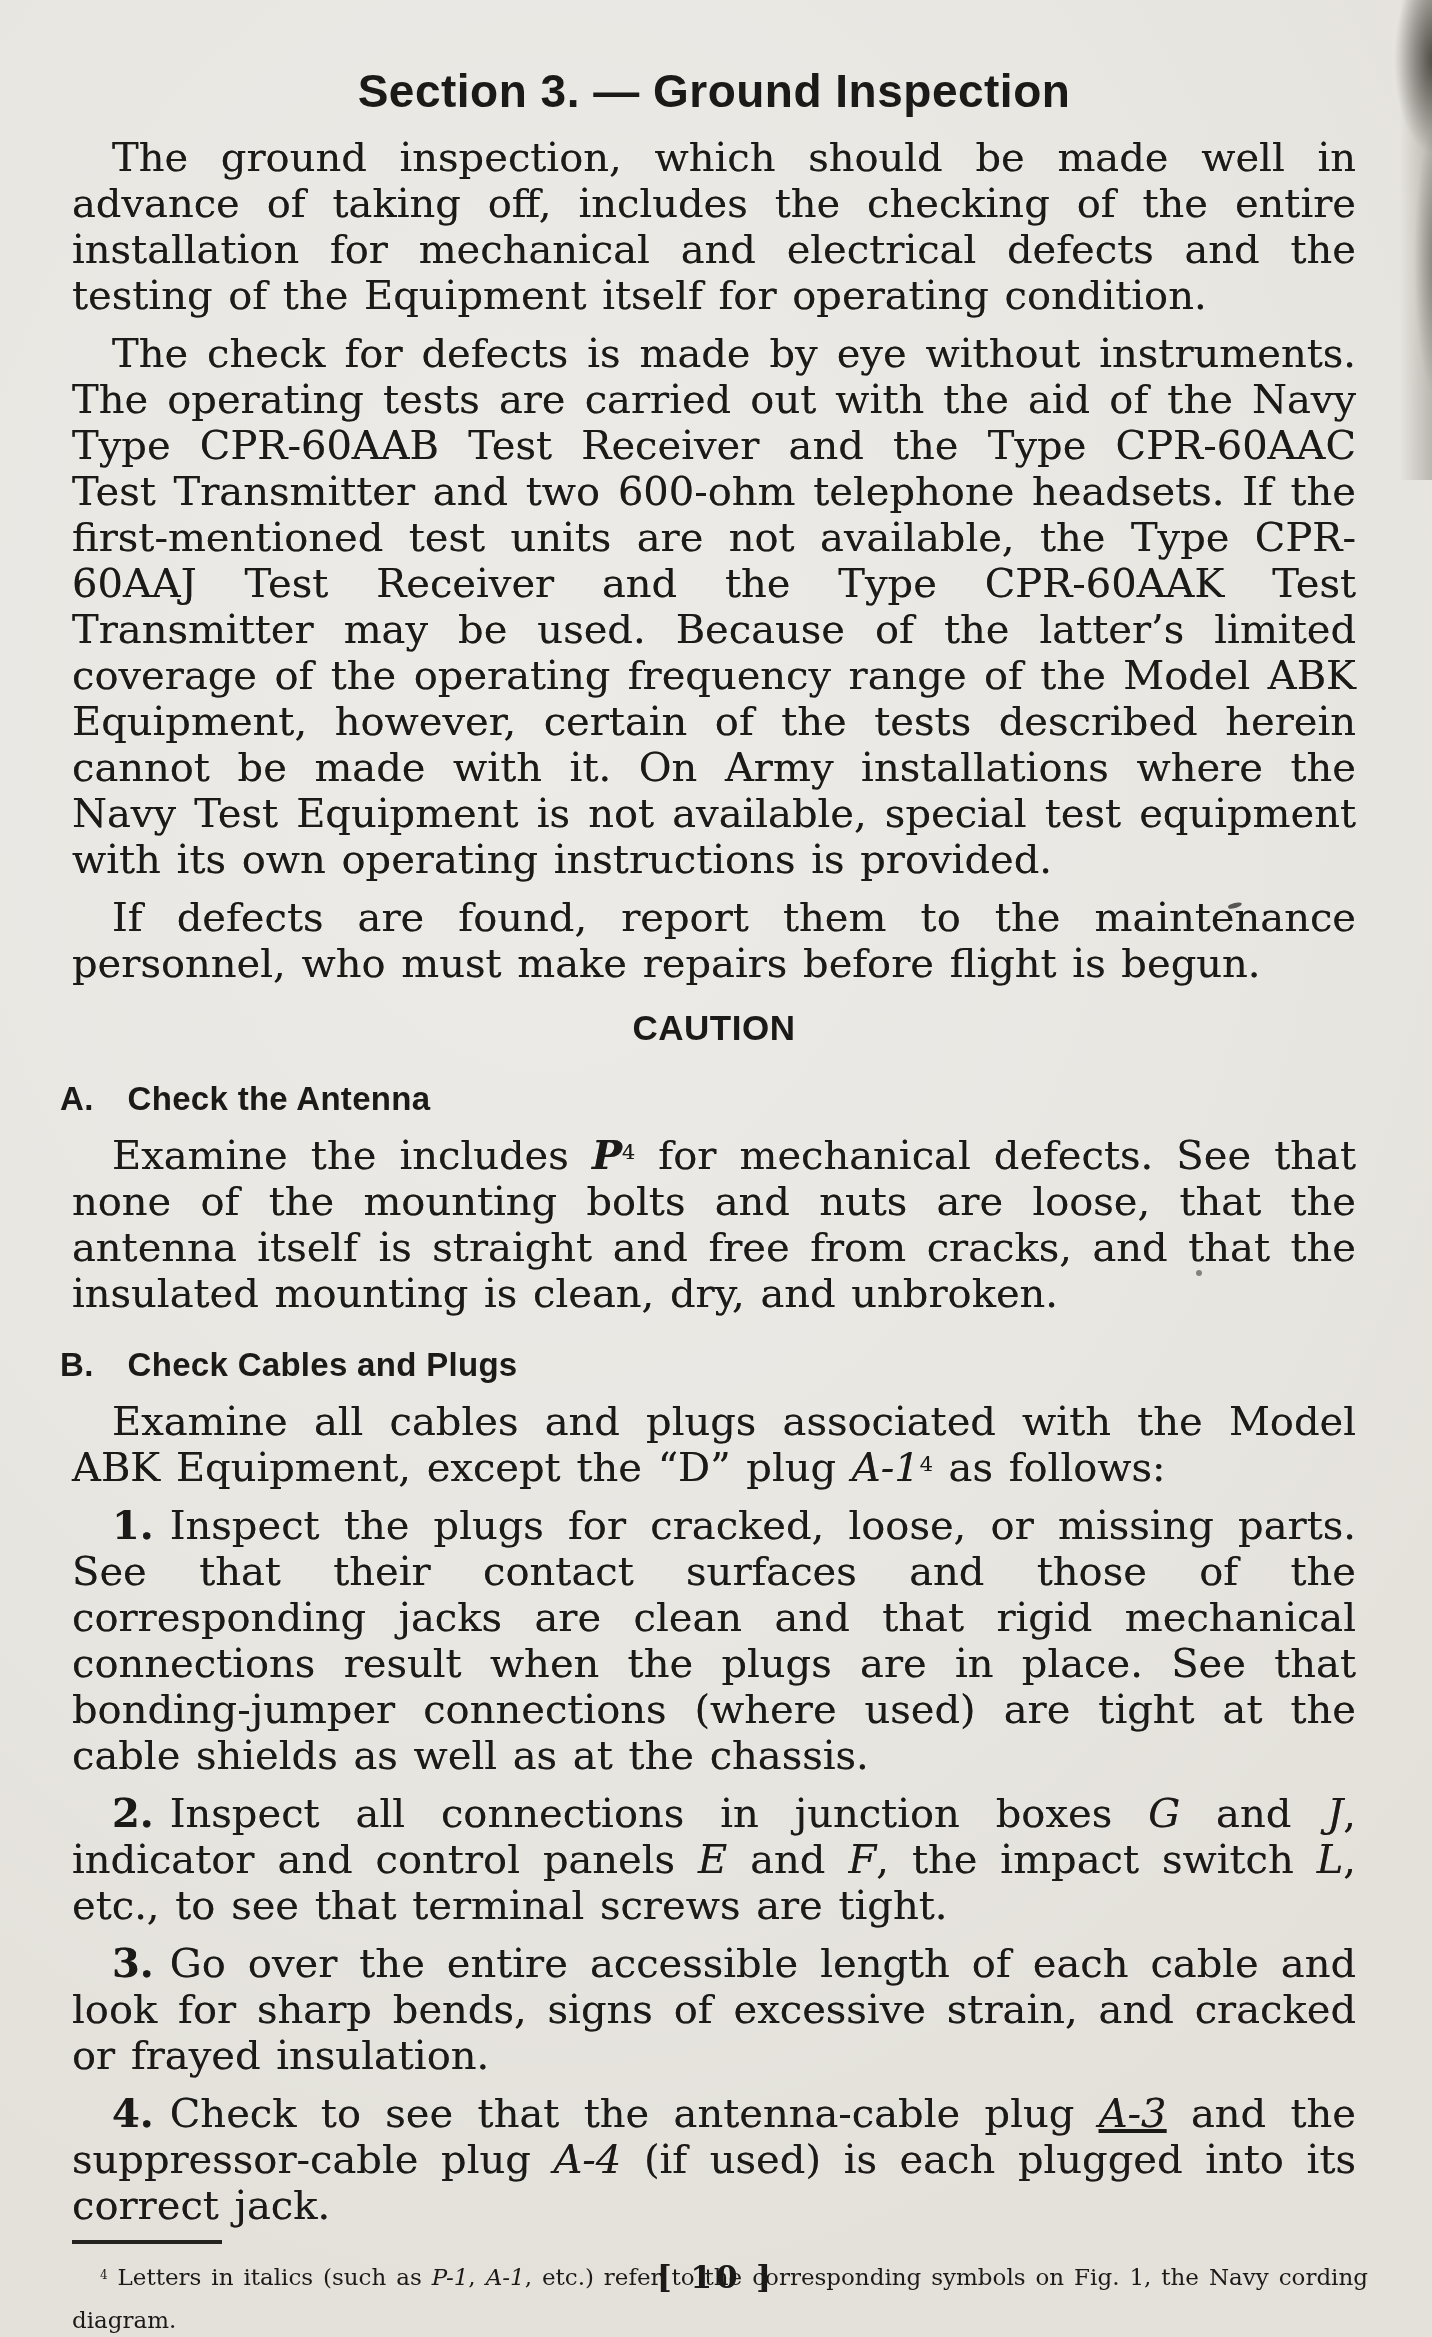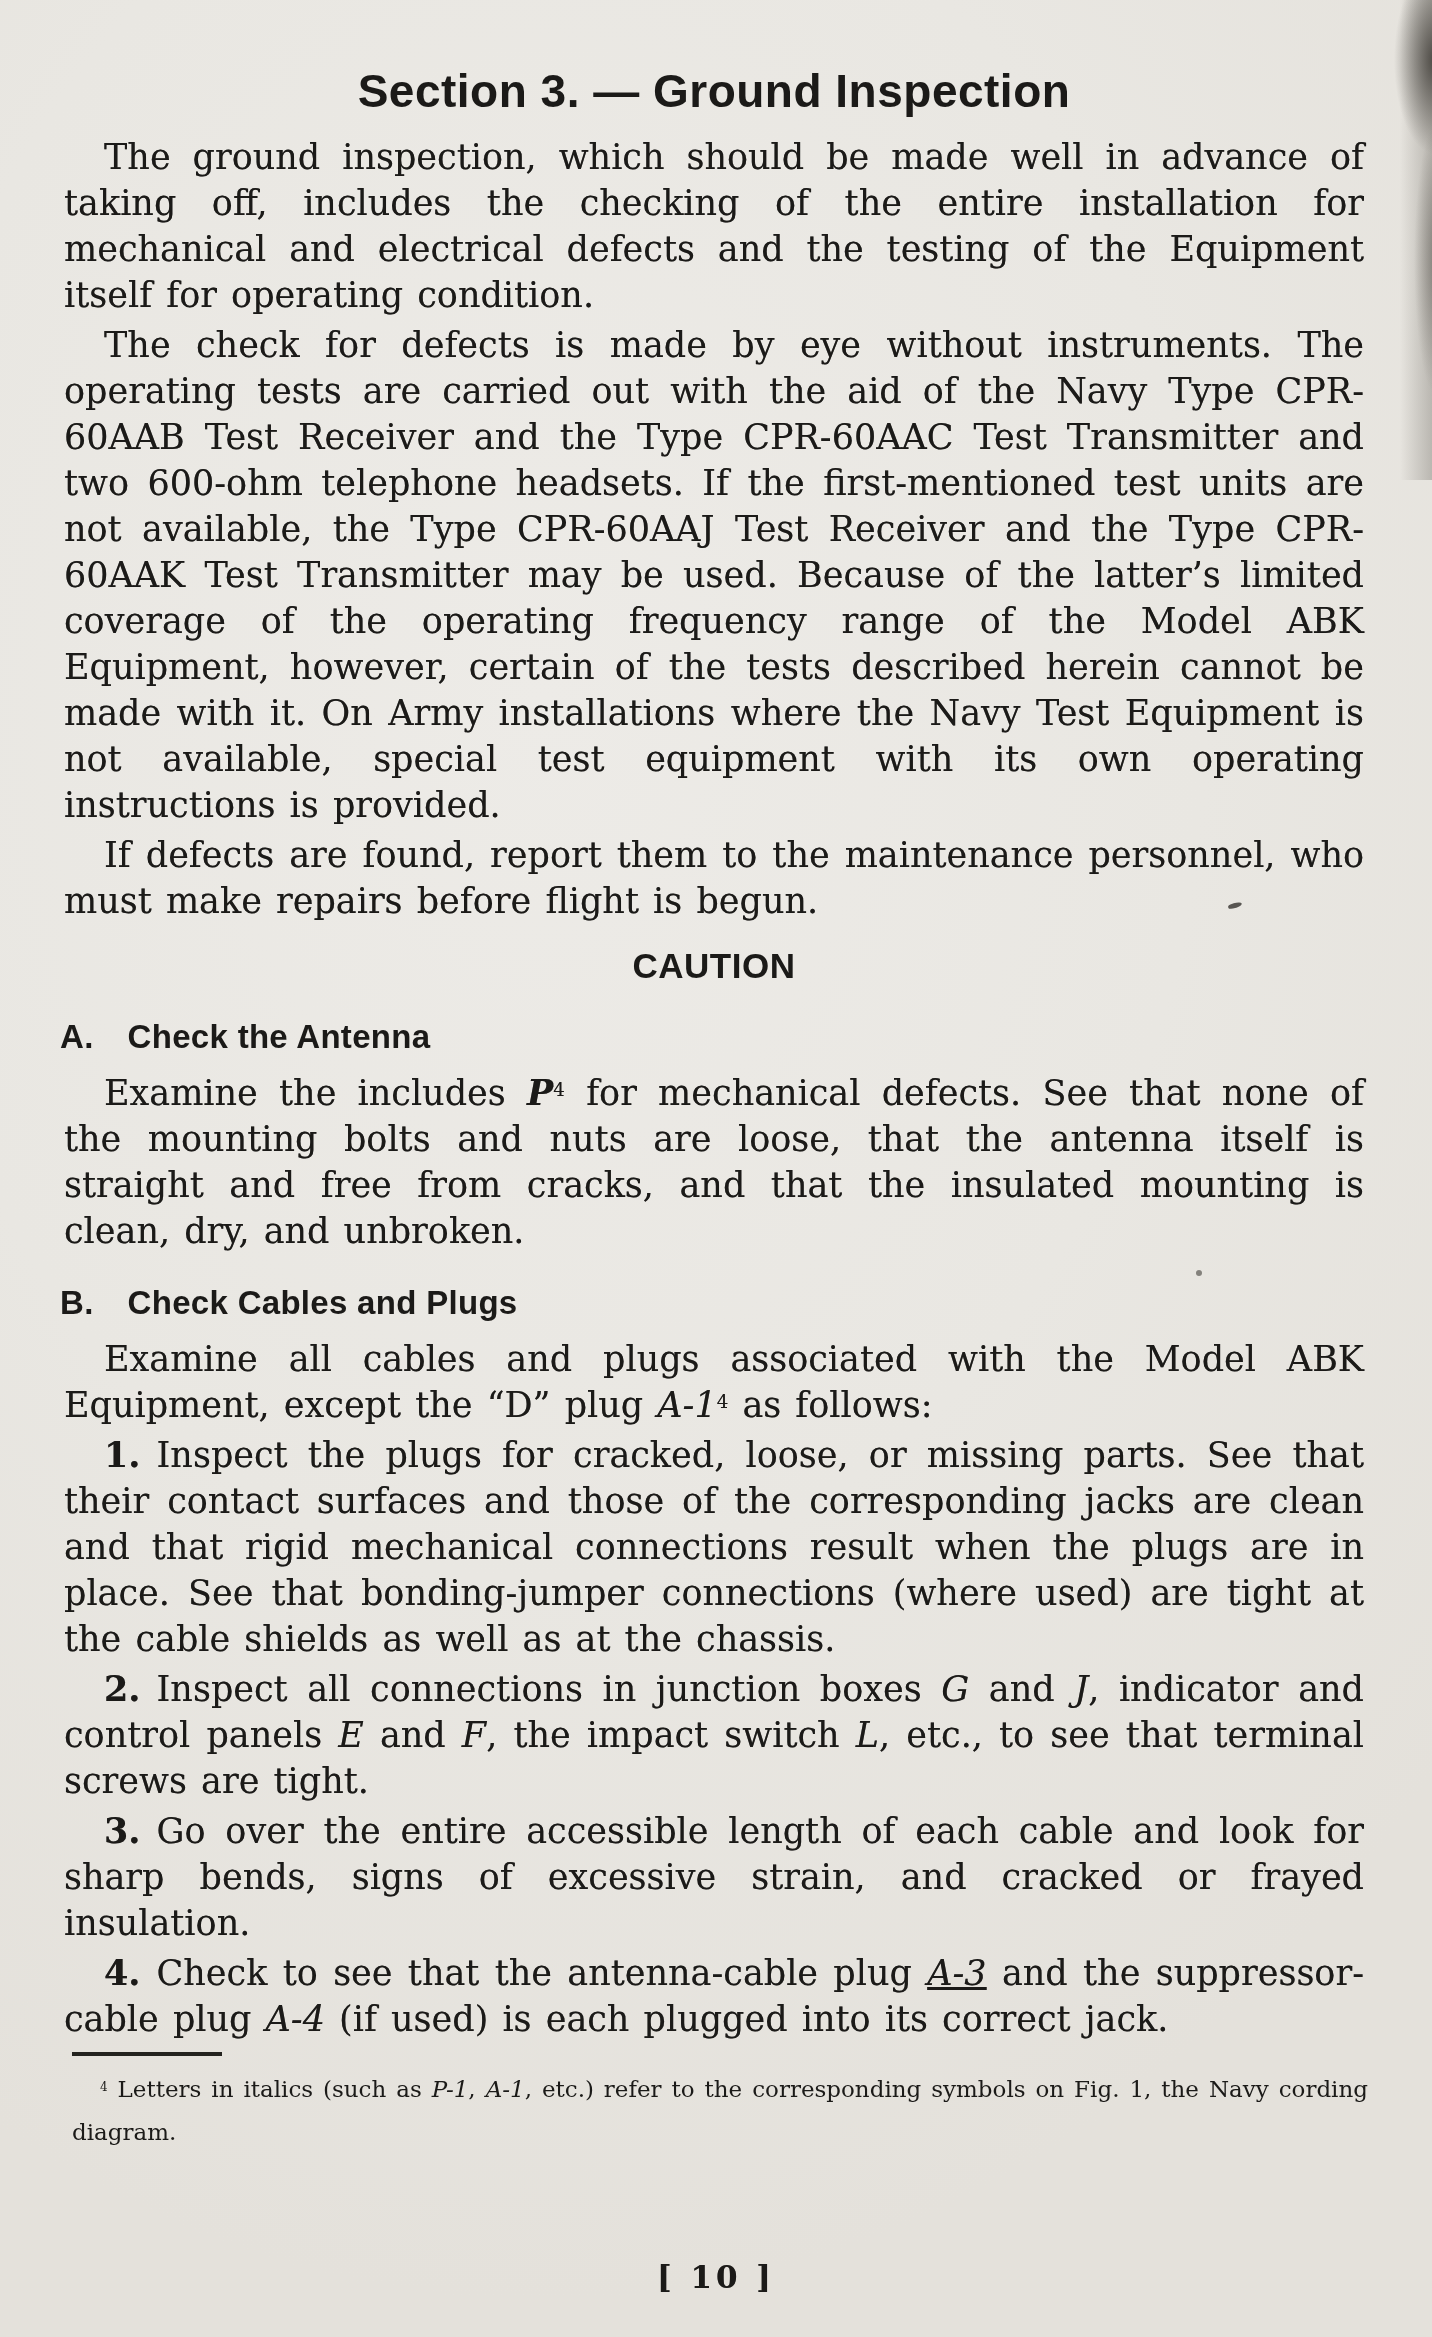--- a/index.html
+++ b/index.html
@@ -58,22 +58,22 @@
   .doc-title {
     margin: 0 0 16px 0;
     text-align: center;
     font-family: "Liberation Sans", sans-serif;
     font-weight: 700;
     font-size: 46px;
     line-height: 54px;
     letter-spacing: 0.5px;
   }
   .body-par {
-    margin: 4px;
-    font-size: 35px;
+    margin: 12px;
+    font-size: 40px;
     line-height: 46px;
     text-align: justify;
     text-indent: 40px;
     word-spacing: 3px;
     text-shadow: 0 0 0.5px rgba(20,20,18,0.55);
   }
   .caution-head {
     margin: 20px 0 6px 0;
     text-align: center;
     font-family: "Liberation Sans", sans-serif;

